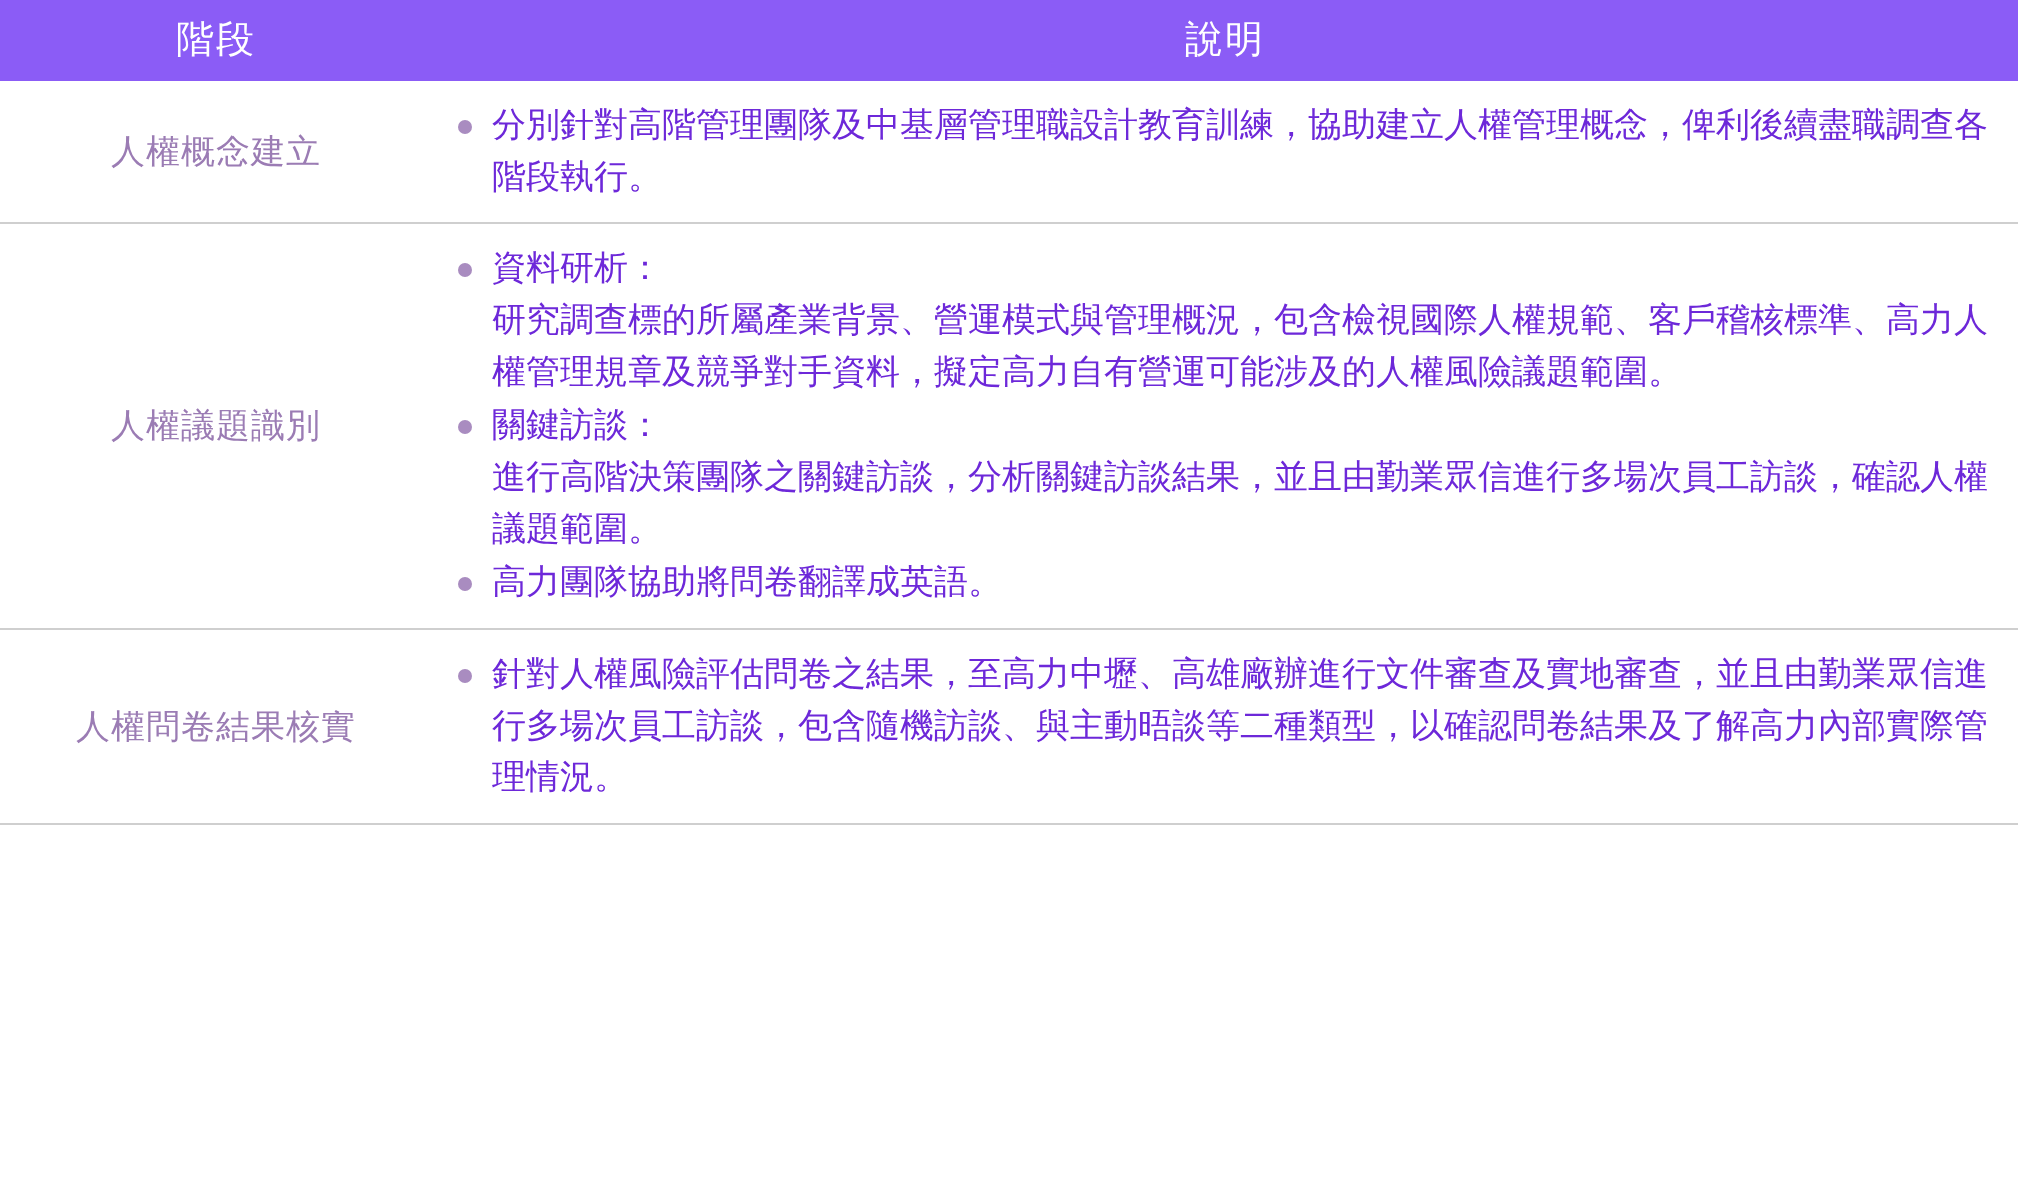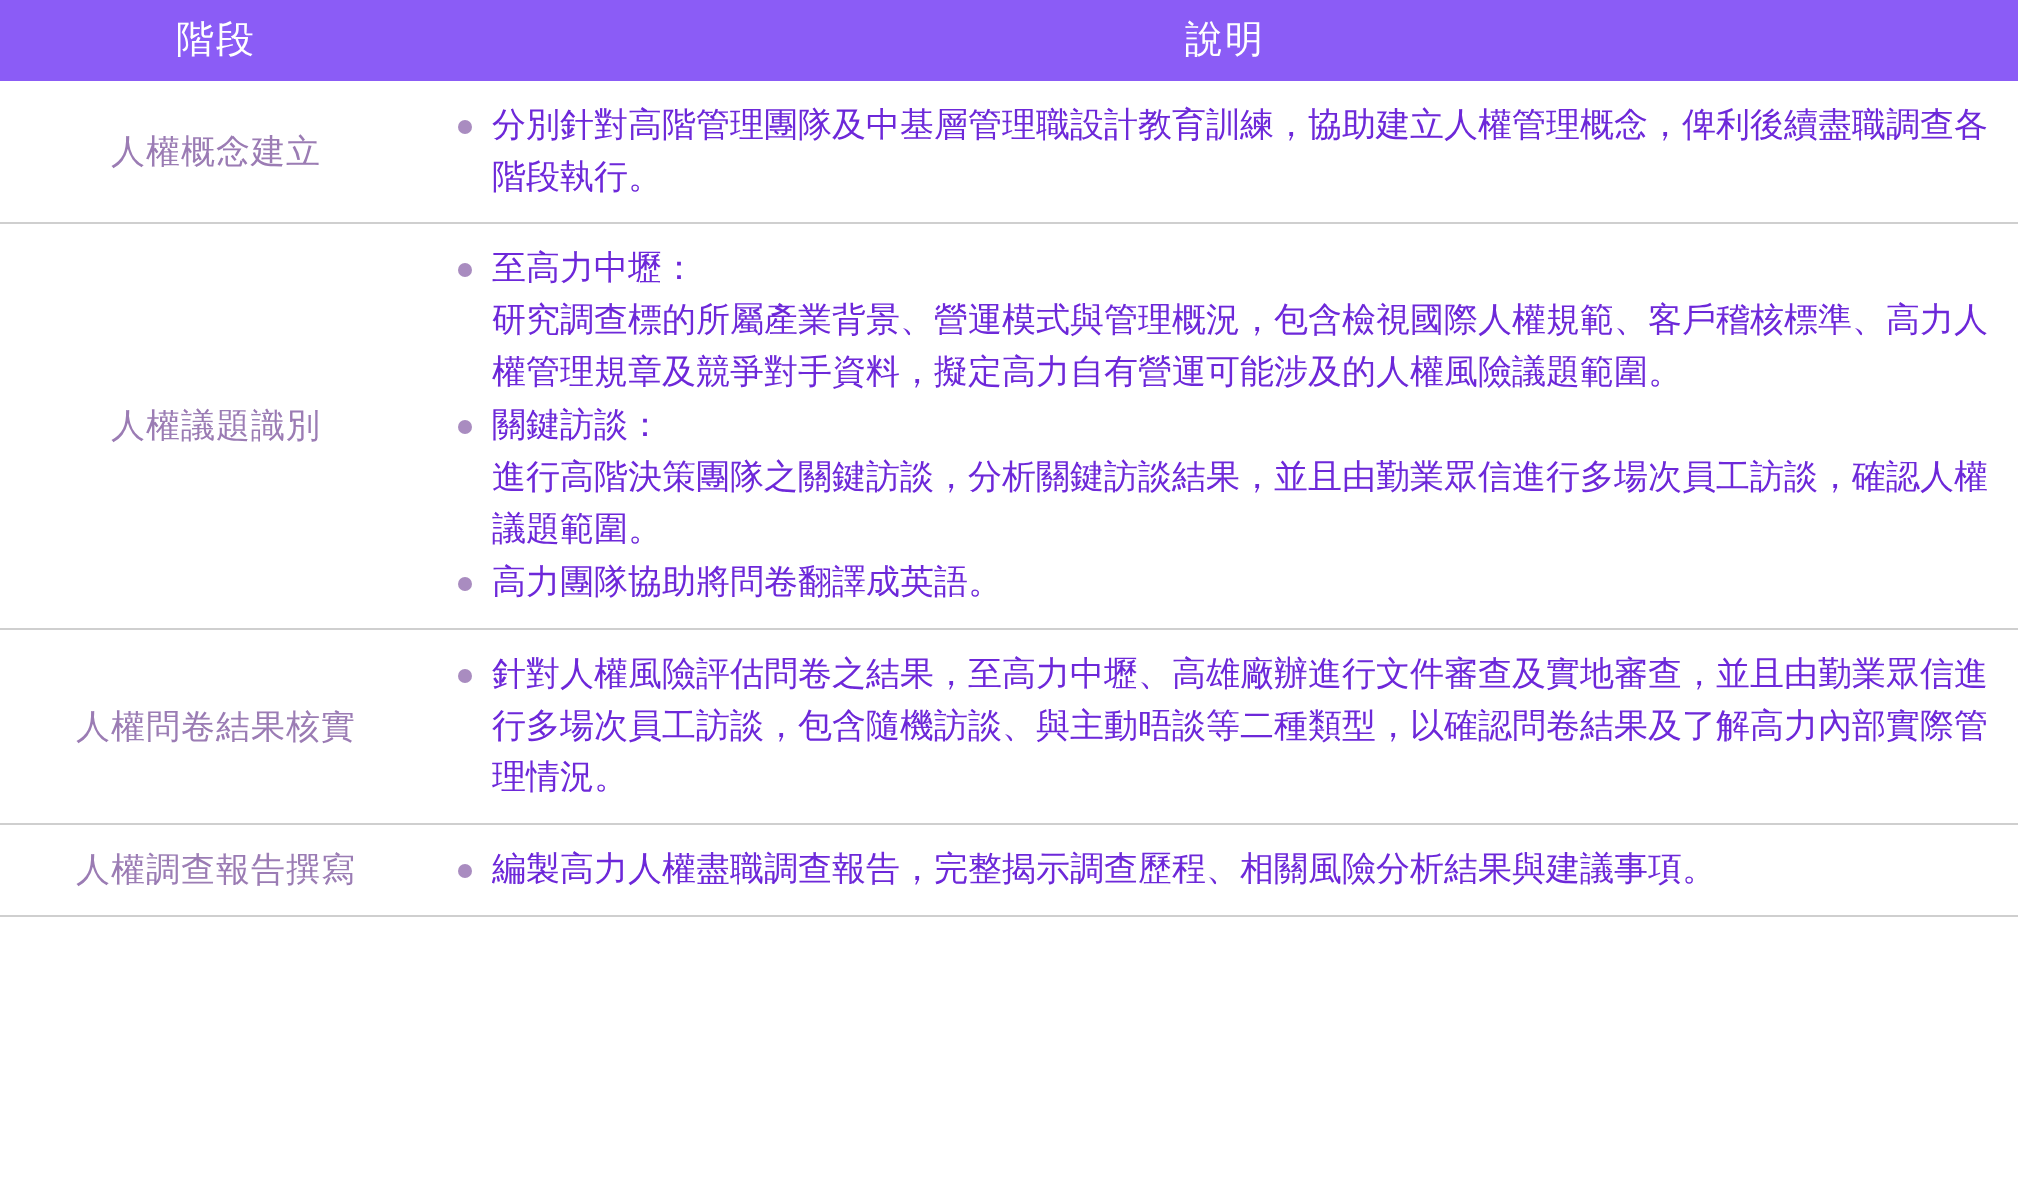--- a/index.html
+++ b/index.html
@@ -115,21 +115,21 @@
                 <span class="sub-line">分別針對高階管理團隊及中基層管理職設計教育訓練，協助建立人權管理概念，俾利後續盡職調查各階段執行。</span>
               </li>
             </ul>
           </td>
         </tr>
         <tr>
           <td class="stage-cell"><span>人權議題識別</span></td>
           <td class="desc-cell">
             <ul class="bullets">
               <li>
-                <span class="sub-line">至高力中壢：</span>
+                <span class="sub-line">資料研析：</span>
                 <span class="sub-line">研究調查標的所屬產業背景、營運模式與管理概況，包含檢視國際人權規範、客戶稽核標準、高力人權管理規章及競爭對手資料，擬定高力自有營運可能涉及的人權風險議題範圍。</span>
               </li>
               <li>
                 <span class="sub-line">關鍵訪談：</span>
                 <span class="sub-line">進行高階決策團隊之關鍵訪談，分析關鍵訪談結果，並且由勤業眾信進行多場次員工訪談，確認人權議題範圍。</span>
               </li>
               <li>
                 <span class="sub-line">高力團隊協助將問卷翻譯成英語。</span>
               </li>
             </ul>
@@ -138,25 +138,15 @@
         <tr>
           <td class="stage-cell"><span>人權問卷結果核實</span></td>
           <td class="desc-cell">
             <ul class="bullets">
               <li>
                 <span class="sub-line">針對人權風險評估問卷之結果，至高力中壢、高雄廠辦進行文件審查及實地審查，並且由勤業眾信進行多場次員工訪談，包含隨機訪談、與主動晤談等二種類型，以確認問卷結果及了解高力內部實際管理情況。</span>
               </li>
             </ul>
           </td>
         </tr>
-        <tr>
-          <td class="stage-cell"><span>人權調查報告撰寫</span></td>
-          <td class="desc-cell">
-            <ul class="bullets">
-              <li>
-                <span class="sub-line">編製高力人權盡職調查報告，完整揭示調查歷程、相關風險分析結果與建議事項。</span>
-              </li>
-            </ul>
-          </td>
-        </tr>
       </tbody>
   </table>
 </div>
 
 </body></html>

